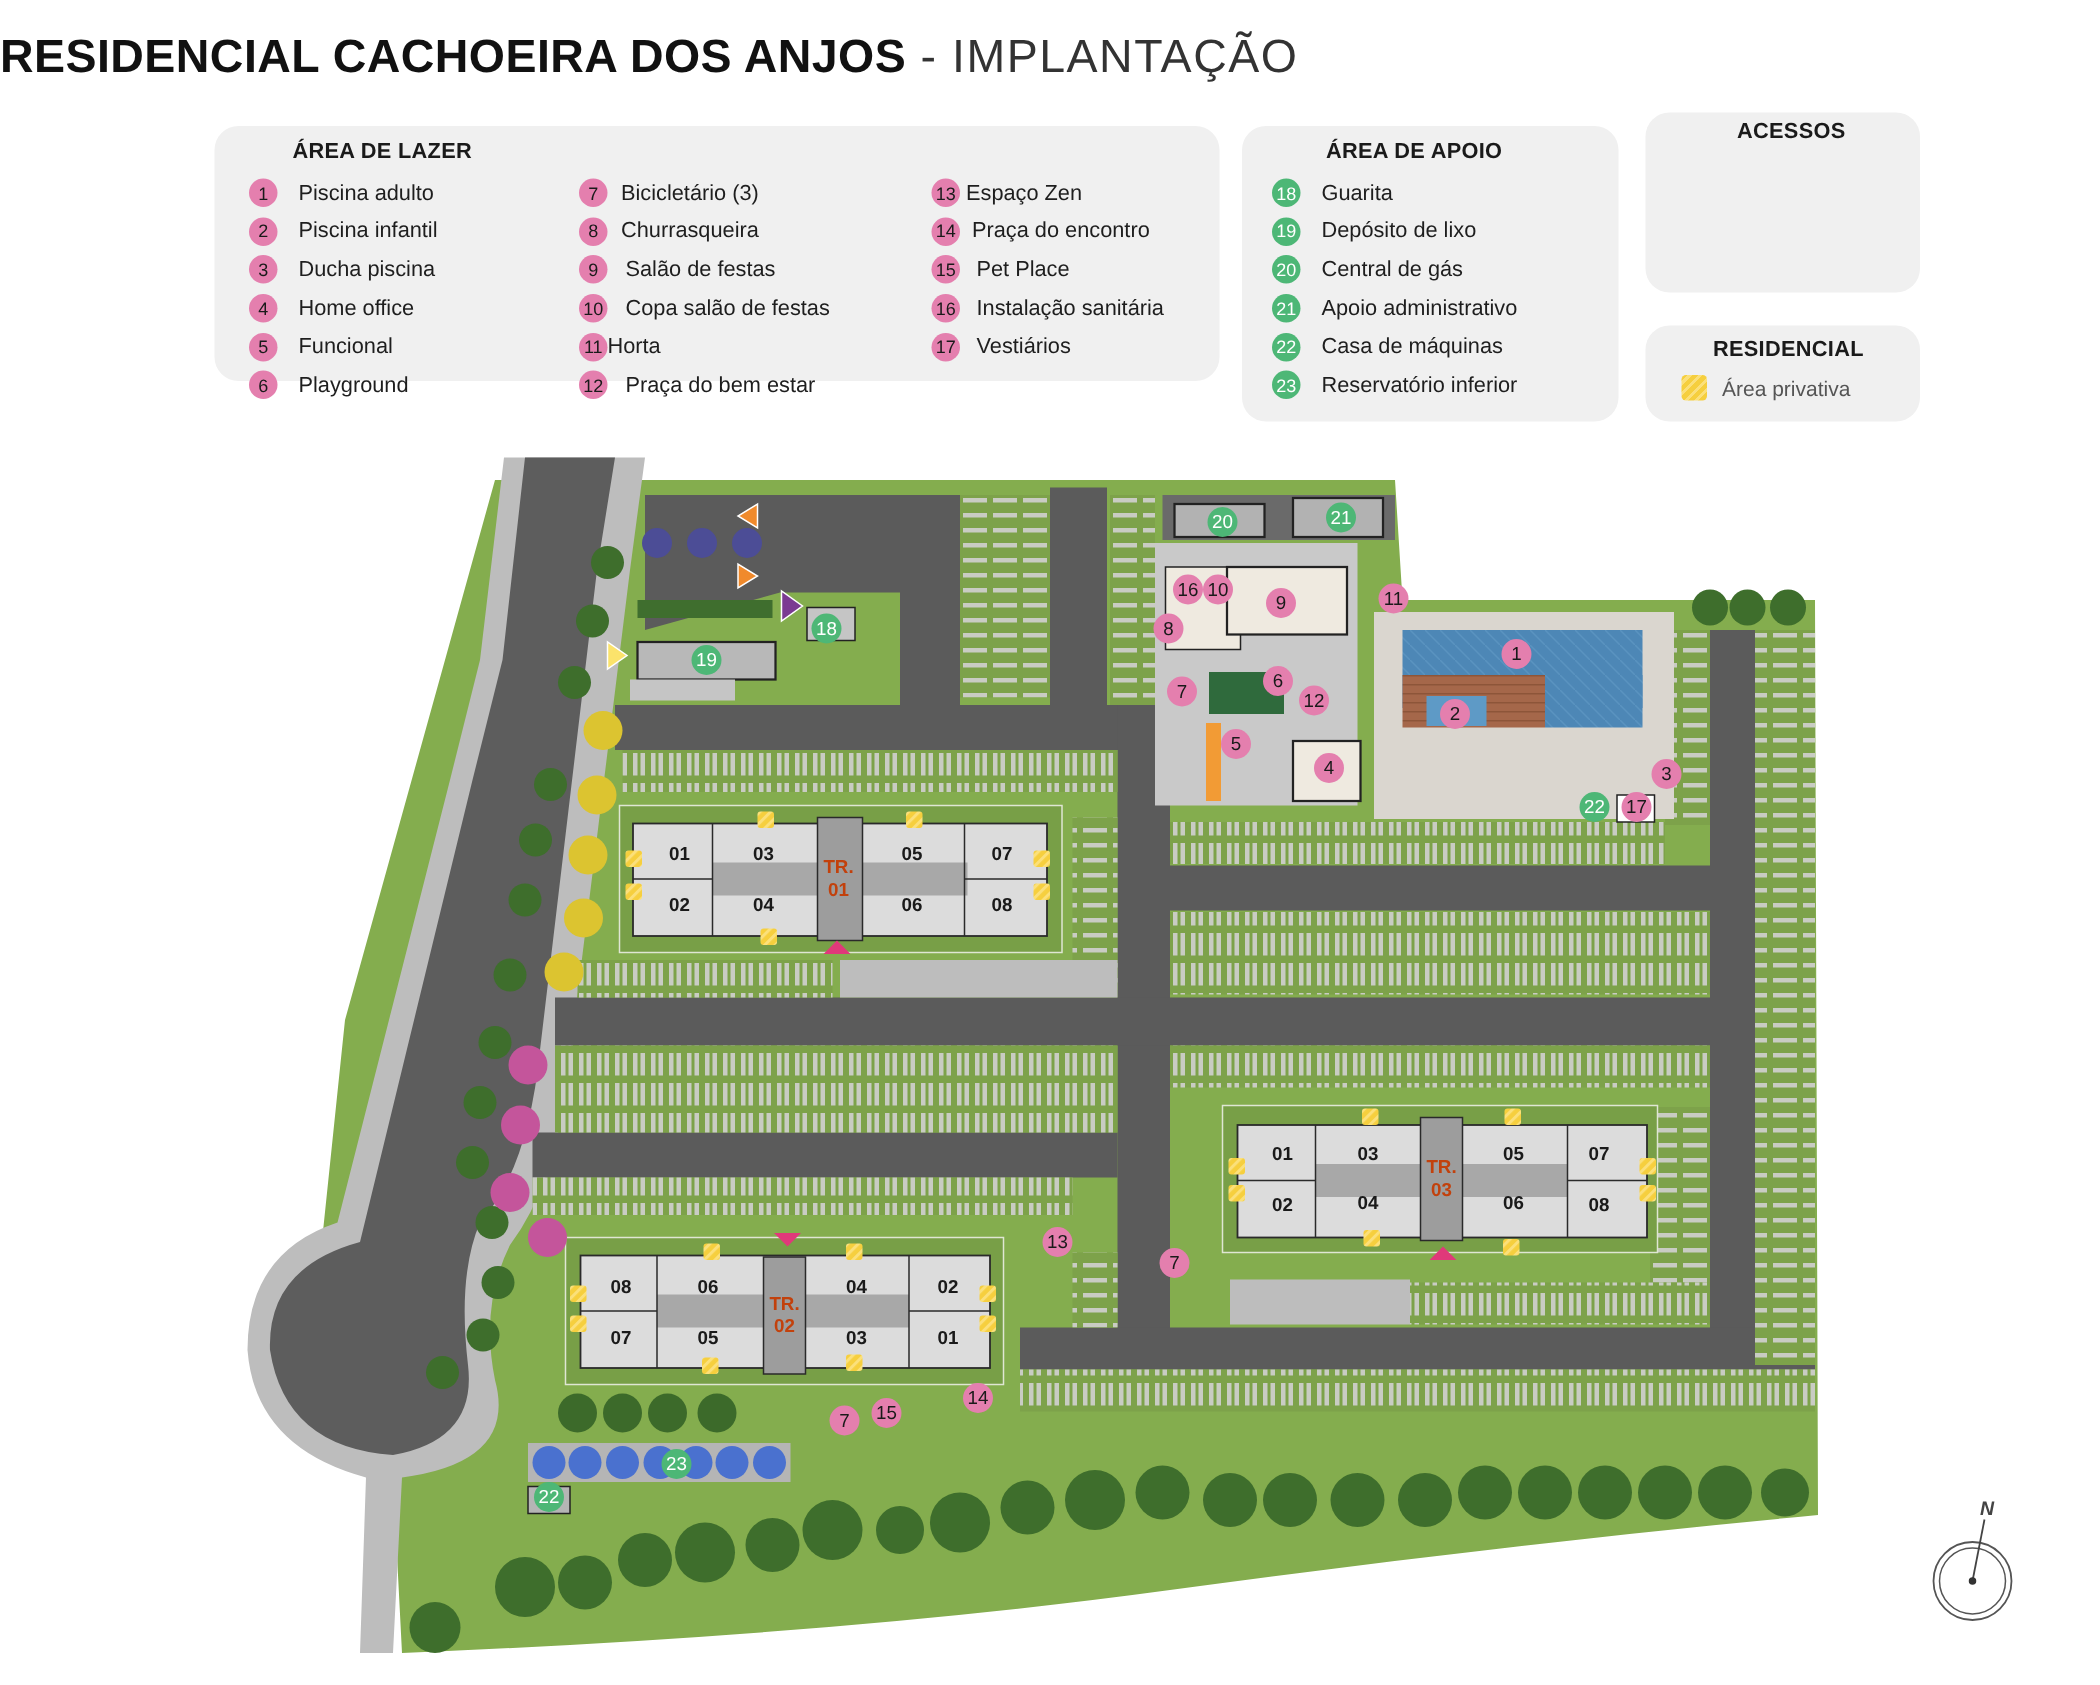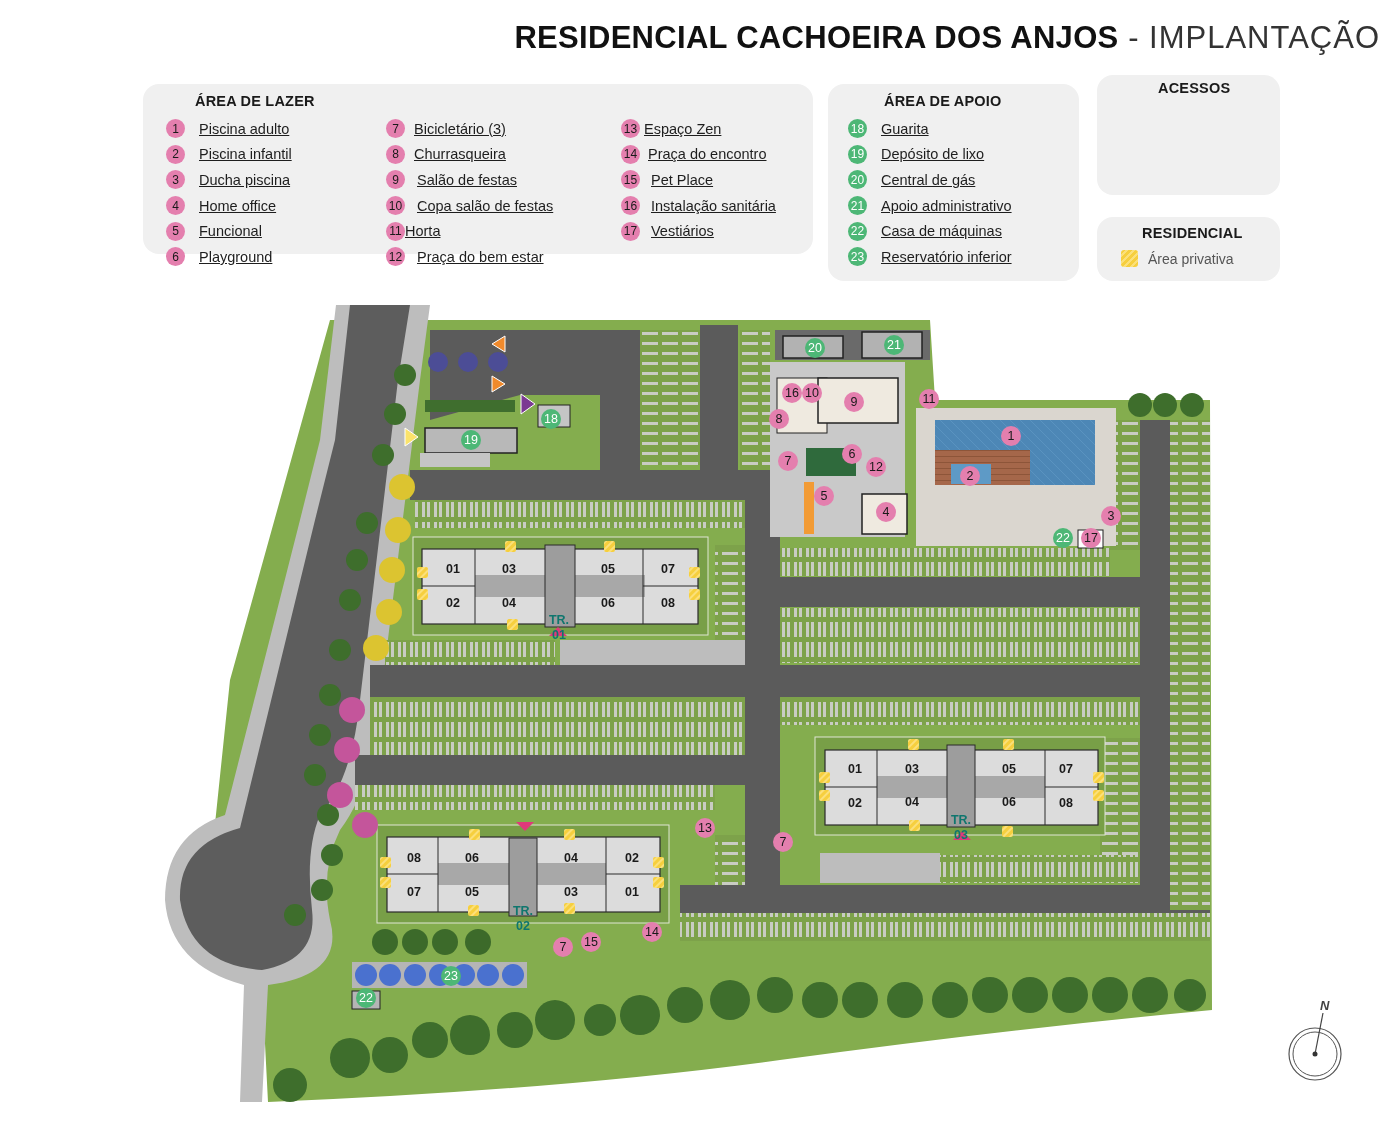--- a/index.html
+++ b/index.html
@@ -1,46 +1,46 @@
 <!DOCTYPE html>
 <html><head>
 <meta charset="utf-8">
 <style>
   * { box-sizing: border-box; margin: 0; padding: 0; }
   html, body { width: 1400px; height: 1123px; background: #ffffff; overflow: hidden; }
   body { font-family: "Liberation Sans", "DejaVu Sans", sans-serif; color: #1c1c1c; position: relative; }
 
   
-  .title { position: absolute; top: 20px; left: 0; width: 1380px; text-align: right; font-size: 31px; letter-spacing: 0.3px; }
+  .title { position: absolute; top: 20px; left: 0; width: 1380px; text-align: left; font-size: 31px; letter-spacing: 0.3px; }
   .title .bold { font-weight: 700; color: #111; }
   .title .light { font-weight: 400; color: #333; letter-spacing: 1px; }
 
   
   .panel { position: absolute; background: #f0f0f0; border-radius: 16px; }
   .panel h3 { font-size: 14.5px; font-weight: 700; color: #1a1a1a; letter-spacing: 0.2px; }
   .legend-list { position: absolute; list-style: none; }
   .legend-list li { display: flex; align-items: center; height: 25.6px; font-size: 14.5px; color: #1e1e1e; }
   .marker { display: inline-flex; align-items: center; justify-content: center; width: 19px; height: 19px; border-radius: 50%; font-size: 12px; color: #1a1a1a; flex: 0 0 19px; }
   .marker.pink { background: var(--pink); }
   .marker.green { background: var(--green); color: #ffffff; }
-  .legend-list li .lbl { margin-left: 14px; text-decoration: underline; }
+  .legend-list li .lbl { margin-left: 14px; }
 
   .acc-list { position: absolute; list-style: none; }
   .acc-list li { display: flex; align-items: center; height: 23.5px; font-size: 14.5px; color: #555; }
   .tri-down { width: 0; height: 0; border-left: 10px solid transparent; border-right: 10px solid transparent; border-top: 10px solid #000; margin-right: 17px; }
 
   .swatch-hatch { width: 17px; height: 17px; border-radius: 3px; margin-right: 10px;
     background: repeating-linear-gradient(135deg, #f6cf3e 0 3px, #fbe07a 3px 5px); }
 
   .pin { position: absolute; width: 20px; height: 20px; border-radius: 50%; display: flex; align-items: center; justify-content: center; font-size: 12.5px; transform: translate(-50%, -50%); }
   .pin.pink { background: var(--pink); color: #1a1a1a; }
   .pin.green { background: var(--green); color: #fff; }
 
   .unit { position: absolute; font-size: 12.5px; font-weight: 700; color: #1a1a1a; transform: translate(-50%, -50%); }
-  .tower { position: absolute; font-size: 12.5px; font-weight: 700; color: #0f766e; text-align: center; line-height: 15px; transform: translate(-50%, -50%); margin-top: 42px; }
+  .tower { position: absolute; font-size: 12.5px; font-weight: 700; color: #c2410c; text-align: center; line-height: 15px; transform: translate(-50%, -50%); }
 
   :root { --pink: #e47fae; --green: #4db776; }
 </style>
 </head>
 <body>
 
 <div class="title">
   <span class="bold">RESIDENCIAL CACHOEIRA DOS ANJOS</span><span class="light"> - </span><span class="light">IMPLANTAÇÃO</span>
 </div>
 

